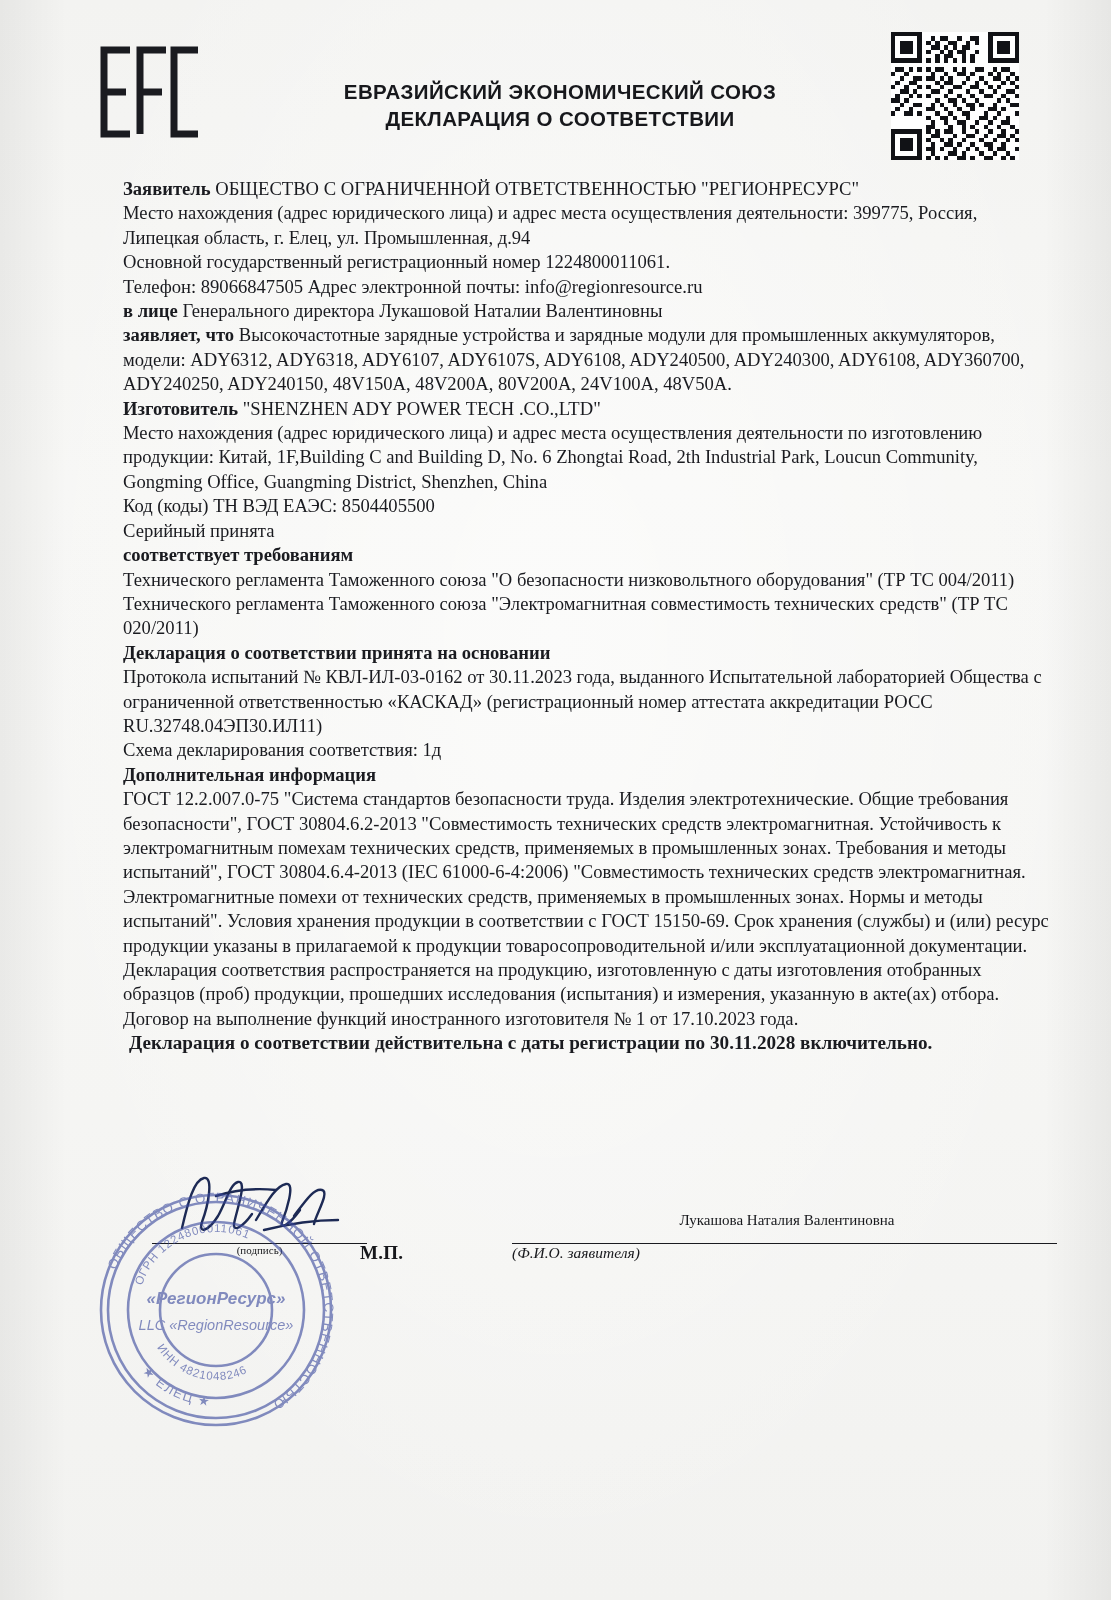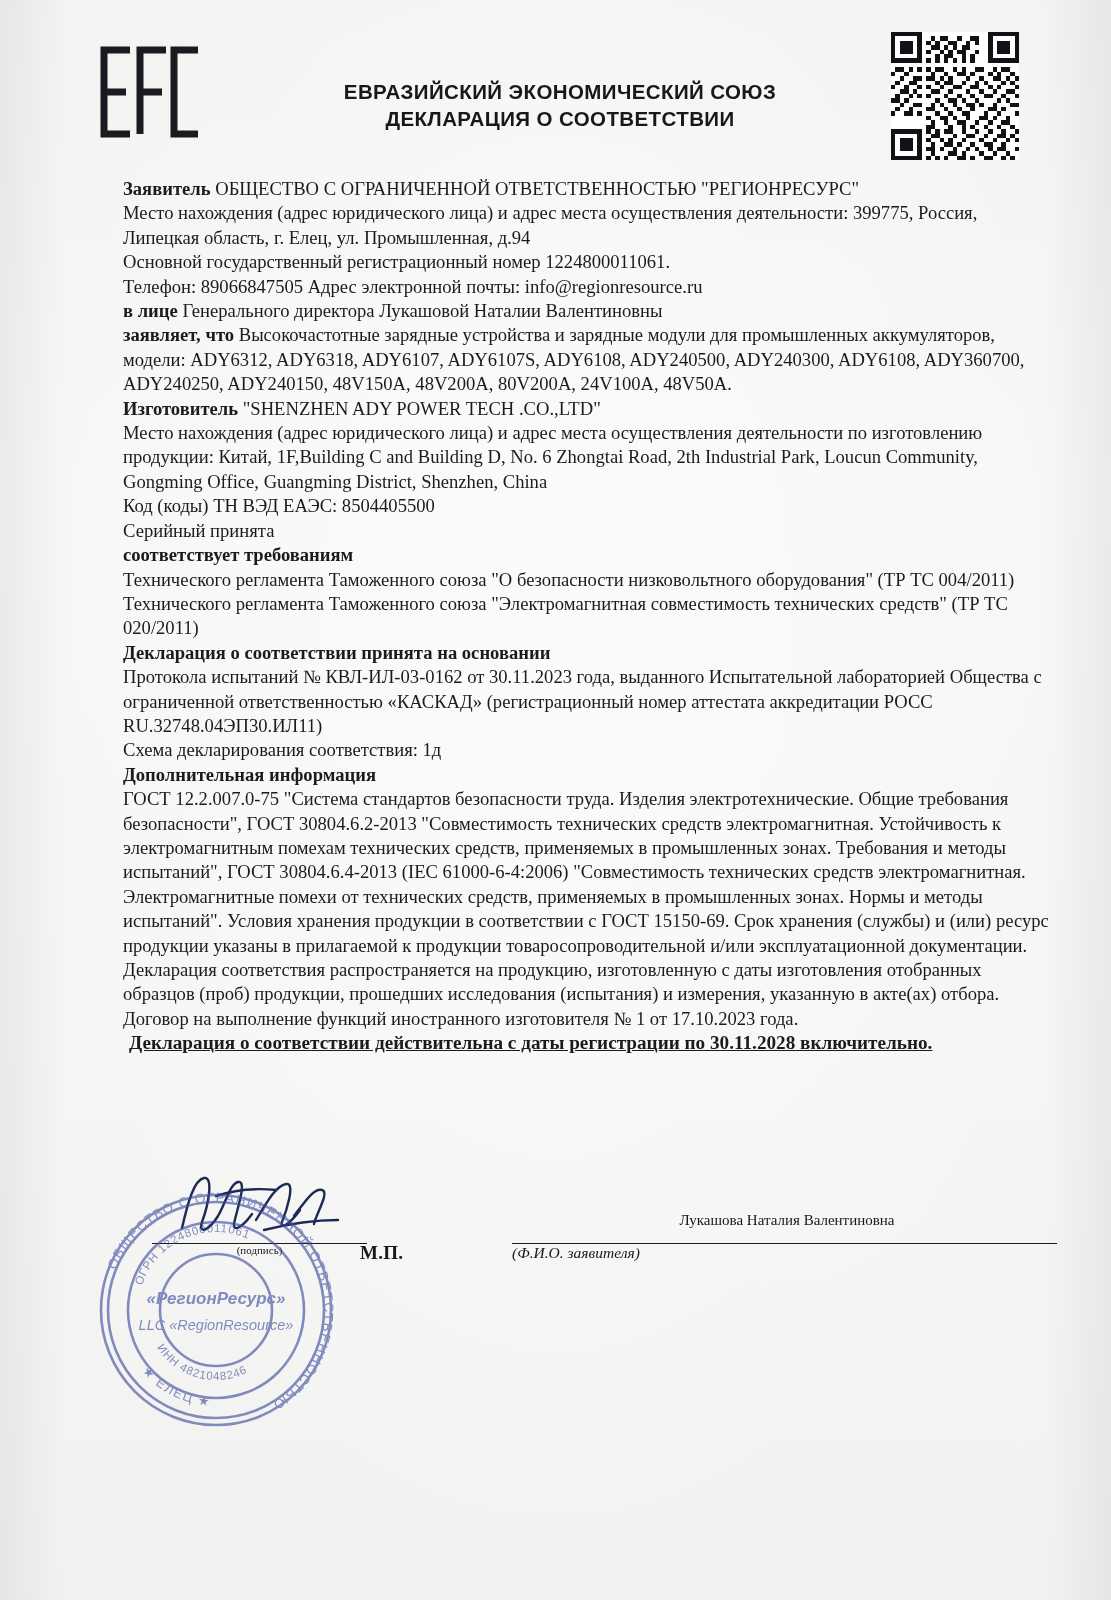--- a/index.html
+++ b/index.html
@@ -89,21 +89,20 @@
     text-indent: 0;
   }
   .blk { margin-bottom: 0px; }
   .lbl { font-weight: bold; }
 
   .valid-line {
     margin-top: 14px;
     padding-left: 6px;
     font-size: 19.2px;
     font-weight: bold;
-    text-decoration: underline;
   }
 
   
   .sig-area {
     position: absolute;
     left: 92px;
     top: 1180px;
     width: 940px;
     height: 140px;
   }

